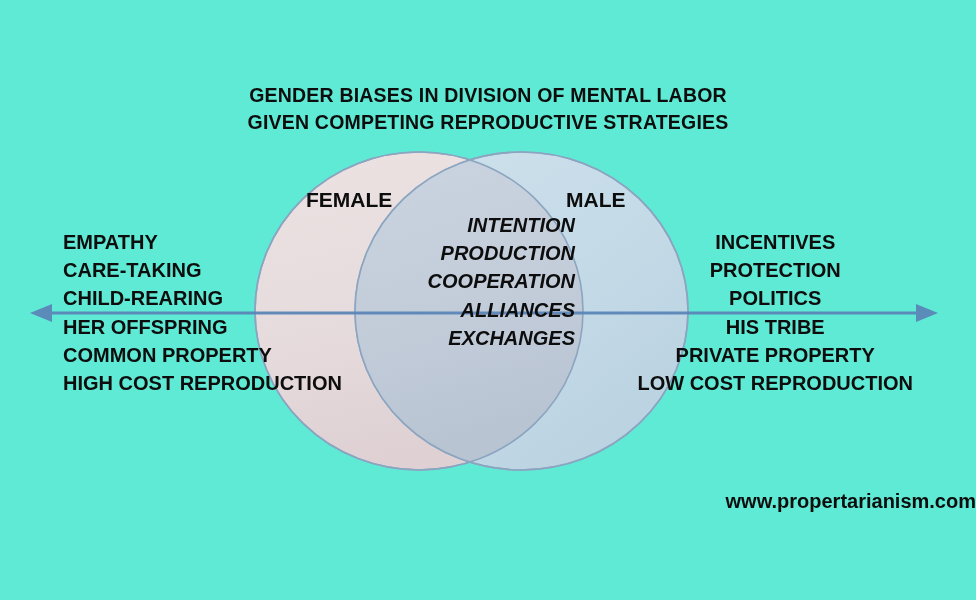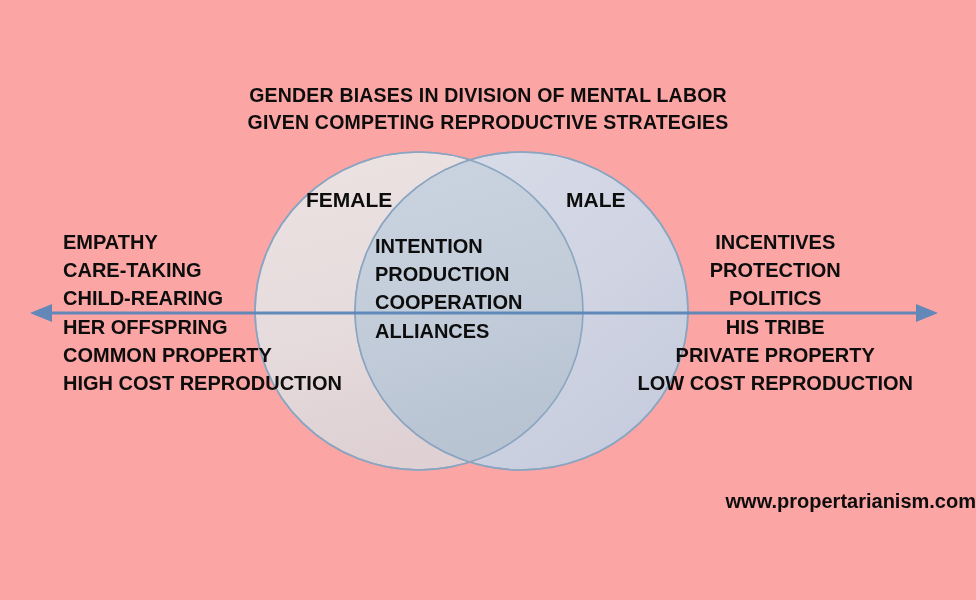--- a/index.html
+++ b/index.html
@@ -4,21 +4,21 @@
 <style>
   html, body {
     margin: 0;
     padding: 0;
     background: #ffffff;
   }
   #canvas {
     position: relative;
     width: 976px;
     height: 600px;
-    background: #fca5a5;
+    background: #5eead4;
     overflow: hidden;
     font-family: "Liberation Sans", sans-serif;
     color: #0d0d0d;
   }
 
   
   .title-block {
     position: absolute;
     left: 0;
     top: 82px;
@@ -61,23 +61,24 @@
   }
   .col .row { white-space: nowrap; }
 
   #col-left {
     left: 63px;
     top: 228px;
     text-align: left;
   }
   #col-center {
     left: 375px;
-    top: 232px;
+    top: 211px;
     width: 200px;
-    text-align: left;
+    text-align: right;
+    font-style: italic;
   }
   #col-right {
     right: 63px;
     top: 228px;
     text-align: center;
   }
 
   
   #footer-url {
     position: absolute;
@@ -150,20 +151,21 @@
     <div class="row">HER OFFSPRING</div>
     <div class="row">COMMON PROPERTY</div>
     <div class="row">HIGH COST REPRODUCTION</div>
   </div>
 
   <div class="col" id="col-center">
     <div class="row">INTENTION</div>
     <div class="row">PRODUCTION</div>
     <div class="row">COOPERATION</div>
     <div class="row">ALLIANCES</div>
+    <div class="row">EXCHANGES</div>
   </div>
 
   <div class="col" id="col-right">
     <div class="row">INCENTIVES</div>
     <div class="row">PROTECTION</div>
     <div class="row">POLITICS</div>
     <div class="row">HIS TRIBE</div>
     <div class="row">PRIVATE PROPERTY</div>
     <div class="row">LOW COST REPRODUCTION</div>
   </div>

